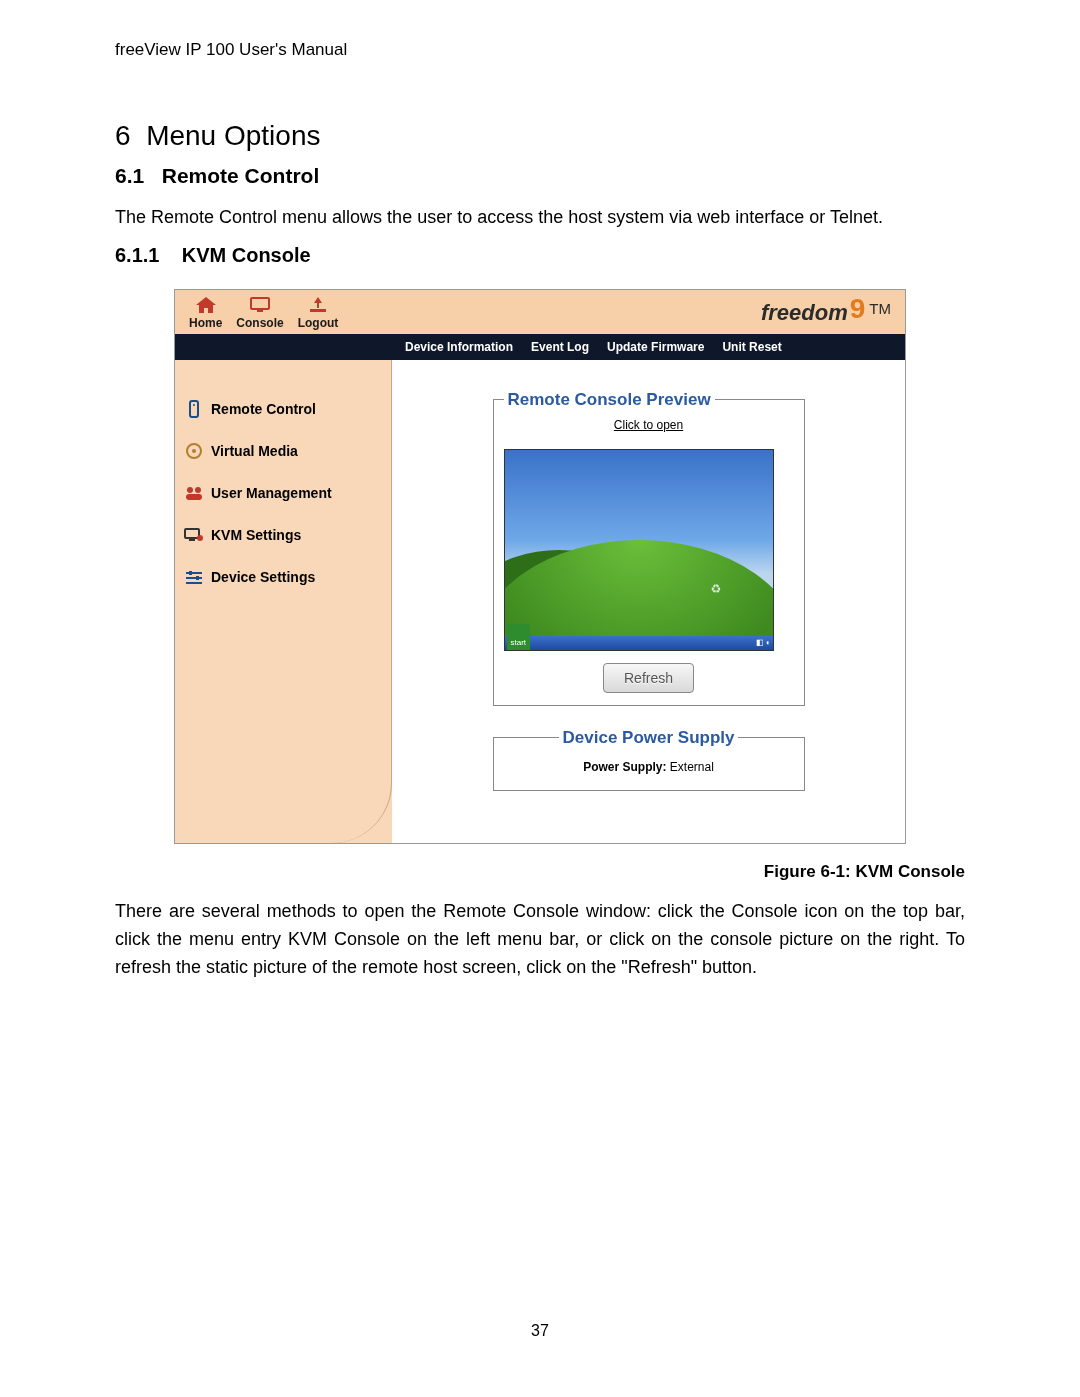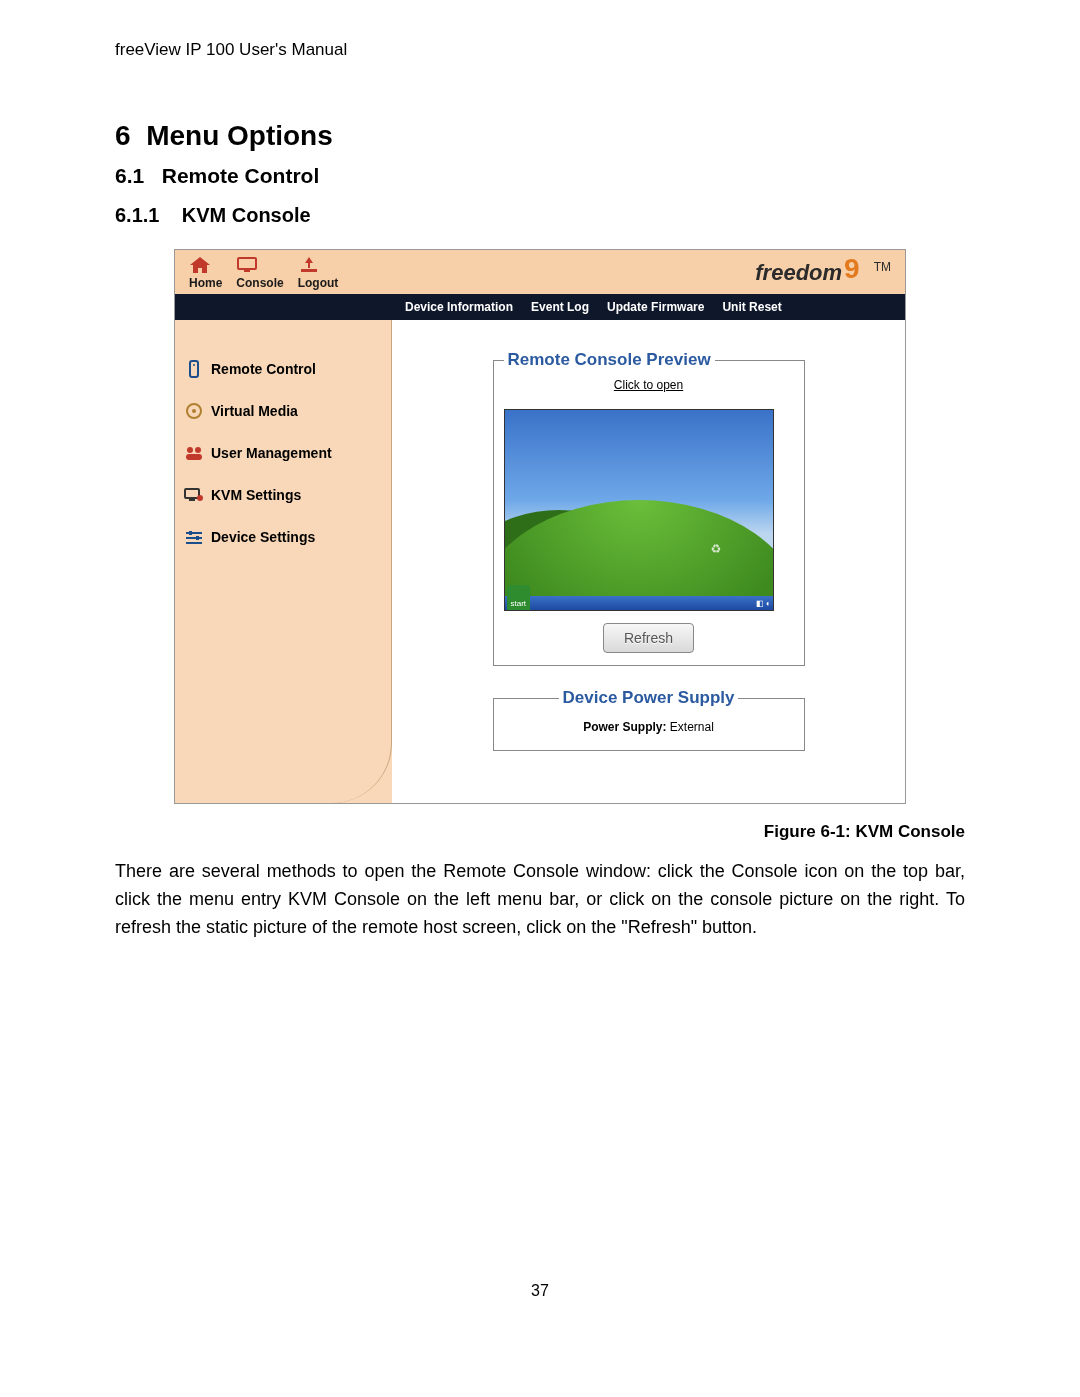--- a/index.html
+++ b/index.html
@@ -11,21 +11,21 @@
   }
   .page {
     padding: 40px 115px 40px 115px;
   }
   .header-text {
     font-size: 17px;
     margin-bottom: 60px;
   }
   h1.chapter {
     font-size: 28px;
-    font-weight: bold;
+    font-weight: normal;
     margin: 0 0 12px 0;
   }
   h2.section {
     font-size: 21px;
     font-weight: bold;
     margin: 10px 0 16px 0;
   }
   h3.subsection {
     font-size: 20px;
     font-weight: bold;
@@ -63,21 +63,21 @@
     align-items: center;
     padding: 6px 14px 4px 14px;
   }
   .ss-topbar .icons-row {
     display: flex;
     gap: 14px;
   }
   .ss-topbar .icon-stack {
     display: flex;
     flex-direction: column;
-    align-items: flex-start;
+    align-items: center;
     font-size: 12px;
     font-weight: bold;
     color: #1a1a1a;
     cursor: pointer;
   }
   .ss-topbar .icon-box {
     width: 22px; height: 18px;
     margin-bottom: 2px;
     display: flex; align-items: center; justify-content: center;
   }
@@ -89,24 +89,24 @@
     display: flex; align-items: flex-start;
   }
   .logo .nine {
     color: #e37a1d;
     font-style: normal;
     font-size: 28px;
     line-height: 18px;
     margin-left: 2px;
   }
   .logo .tm {
-    font-size: 12px;
+    font-size: 15px;
     font-style: normal;
     font-weight: normal;
-    margin-left: 14px;
+    margin-left: 4px;
   }
 
   .ss-navstrip {
     background: #0f172a;
     color: #fff;
     font-weight: bold;
     font-size: 12px;
     padding: 6px 0 6px 0;
     display: flex;
     gap: 18px;
@@ -235,20 +235,21 @@
   <div class="header-text">freeView IP 100 User's Manual</div>
 
   <h1 class="chapter">
     <span>6</span>&nbsp;&nbsp;<span>Menu Options</span>
   </h1>
 
   <h2 class="section">
     <span>6.1</span>&nbsp;&nbsp;&nbsp;<span>Remote Control</span>
   </h2>
 
+  <p class="body">The Remote Control menu allows the user to access the host system via web interface or Telnet.</p>
 
   <h3 class="subsection">
     <span>6.1.1</span>&nbsp;&nbsp;&nbsp;&nbsp;<span>KVM Console</span>
   </h3>
 
   <div class="screenshot">
 
     <div class="ss-topbar">
       <div class="icons-row">
         <div class="icon-stack">

